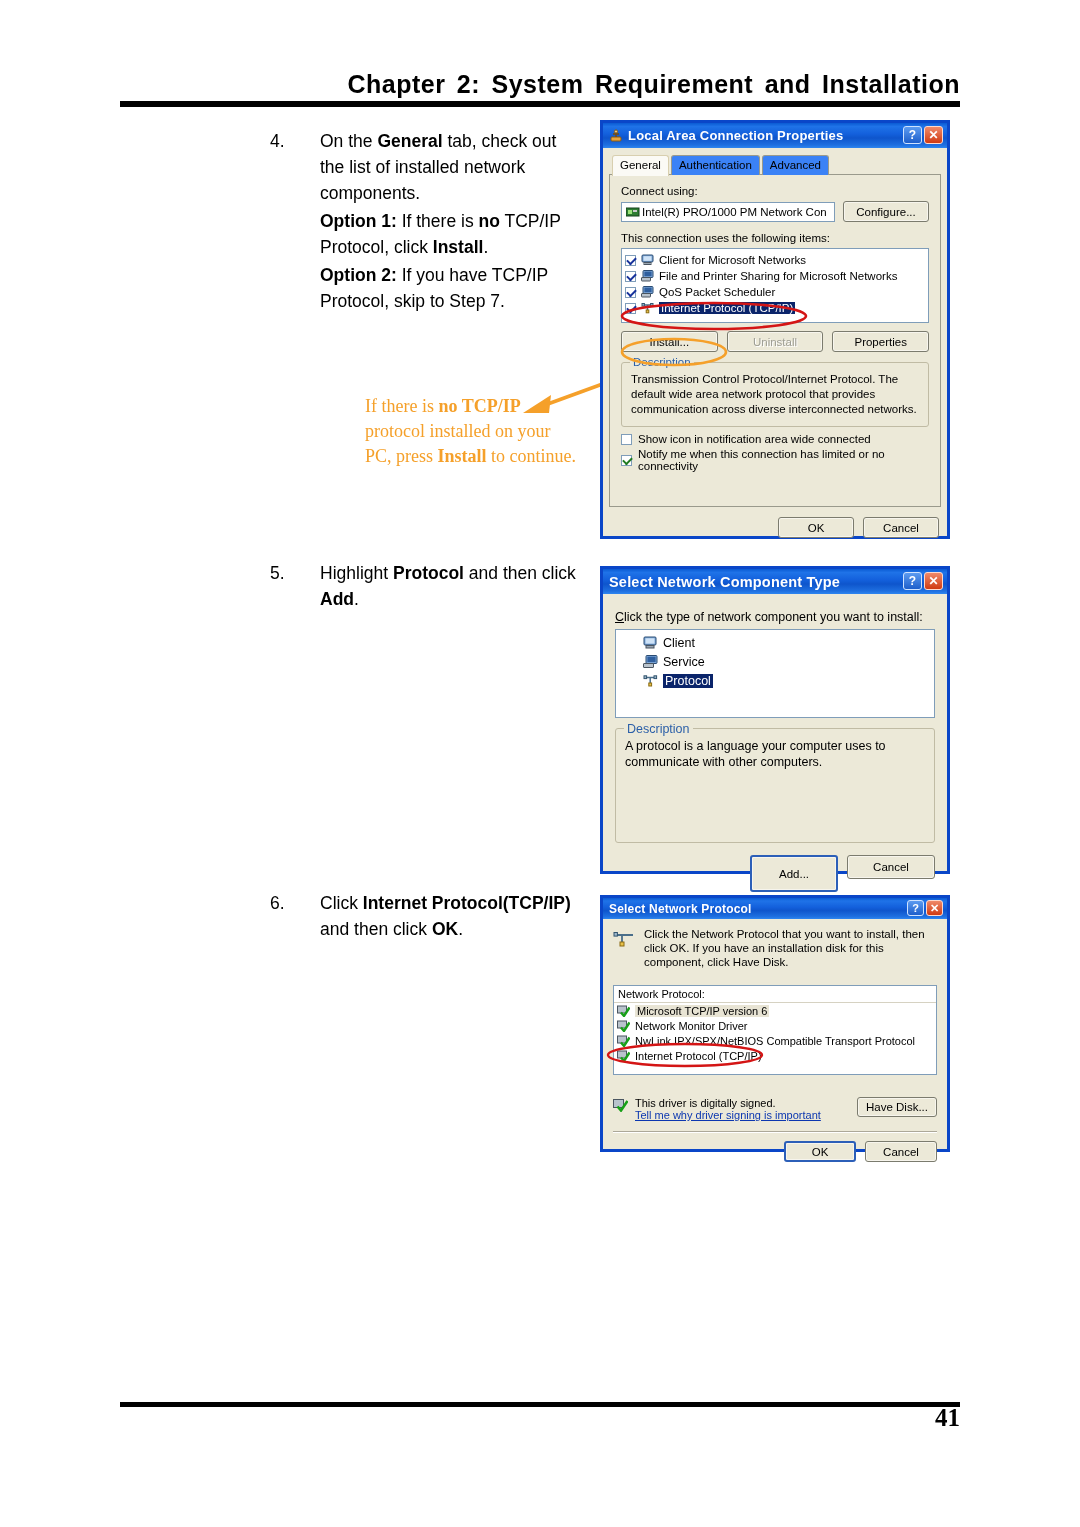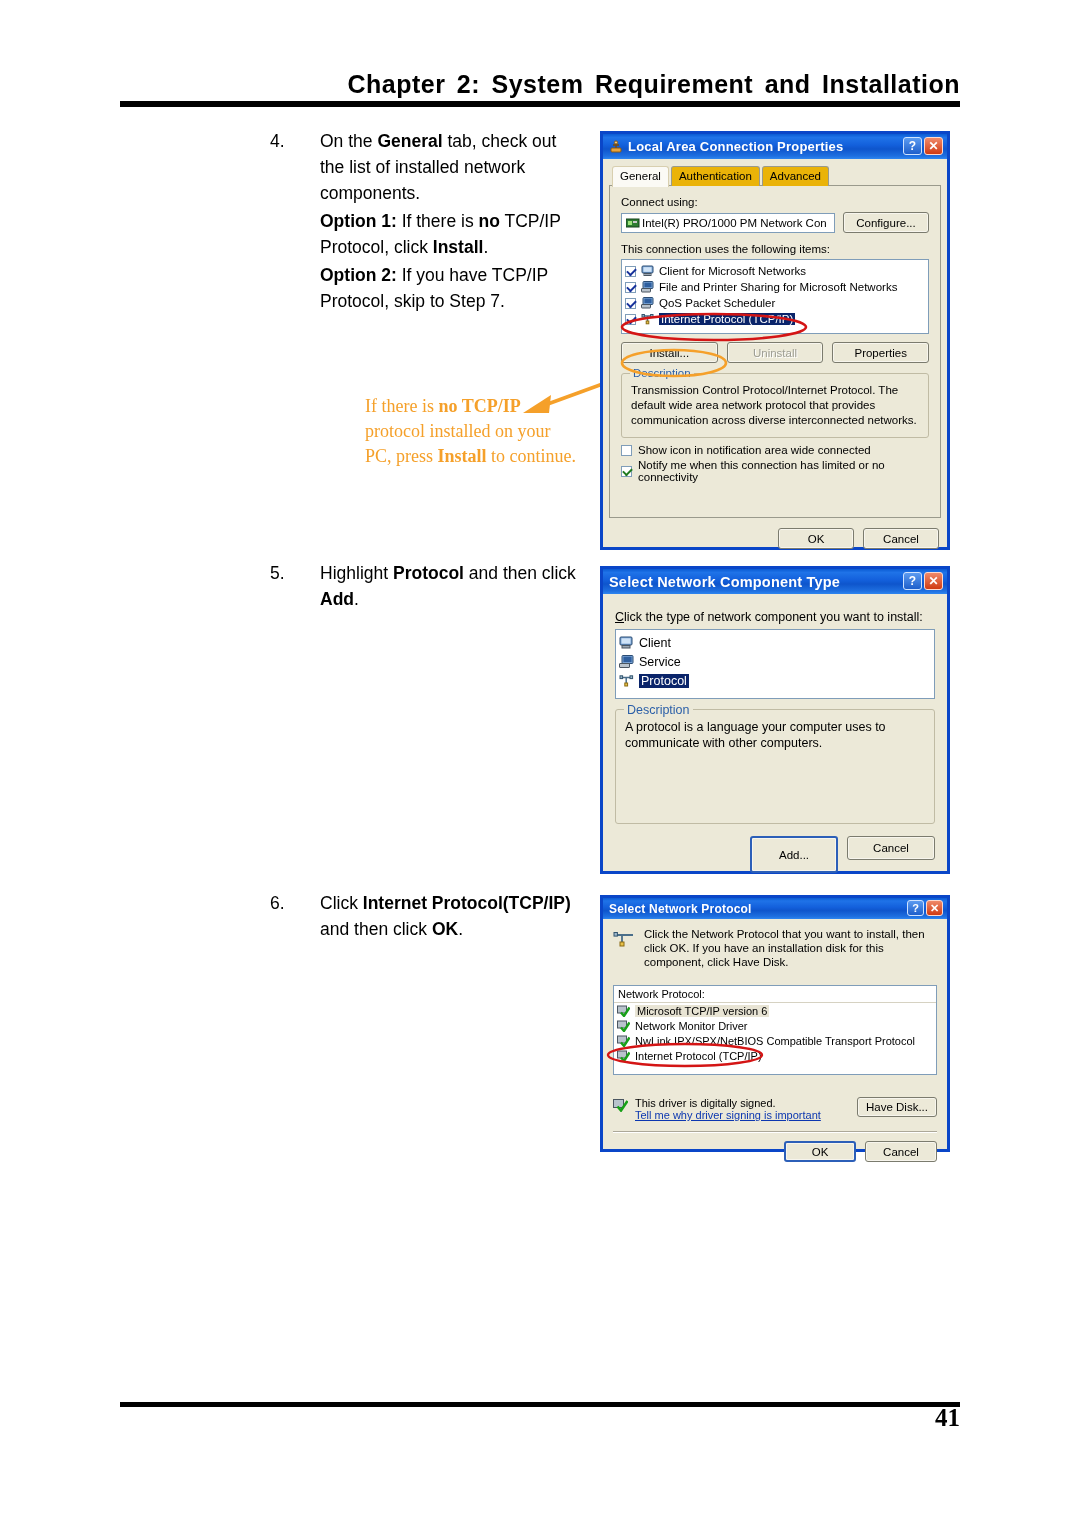--- a/index.html
+++ b/index.html
@@ -154,21 +154,21 @@
     line-height: 1;
   }
   .tbtn.help { background: linear-gradient(180deg,#5C9BF0,#1E5FCB); }
   .tbtn.close { background: linear-gradient(180deg,#F08A6A,#D03A12); border-color:#ffd9cc; }
 
   .dlgbody { padding: 8px 10px 8px 10px; position: relative; }
 
   
   .tabs { display: flex; align-items: flex-end; height: 21px; margin: 2px 0 0 3px; position: relative; z-index: 2;}
   .tab {
-    background: #eab308;
+    background: #3b82f6;
     border: 1px solid #9A9A8C;
     border-bottom: none;
     border-radius: 3px 3px 0 0;
     padding: 2px 7px 3px 7px;
     font-size: 11.5px;
     margin-right: 2px;
     line-height: 14px;
   }
   .tab.active {
     background: #FBFAF5;
@@ -323,21 +323,21 @@
     </div>
   </div>
 
   <div class="step" style="left:270px; top:890px; width:320px;">
     <span class="num">6.</span>
     <div class="body">
       <p>Click <b>Internet Protocol(TCP/IP)</b> and then click <b>OK</b>.</p>
     </div>
   </div>
 
-  <div class="xpdlg" style="left:600px; top:131px; width:350px; height:419px;">
+  <div class="xpdlg" style="left:600px; top:120px; width:350px; height:419px;">
     <div class="titlebar">
       <span class="ic" style="margin-right:5px;">
         <svg width="14" height="14" viewBox="0 0 14 14">
           <rect x="2" y="8" width="10" height="4" rx="1" fill="#E8A33D" stroke="#8A5A10"></rect>
           <path d="M7 3 L7 8 M4 5 L10 5" stroke="#7a4b08" stroke-width="1.3"></path>
           <circle cx="7" cy="2.5" r="1.6" fill="#F2C97A" stroke="#8A5A10"></circle>
         </svg>
       </span>
       <span class="ttl">Local Area Connection Properties</span>
       <span class="tbtns">
@@ -475,21 +475,21 @@
         <span class="tbtn help">?</span>
         <span class="tbtn close">✕</span>
       </span>
     </div>
 
     <div class="dlgbody" style="padding:16px 12px 10px 12px;">
       <div class="lbl" style="font-size:12.5px; margin-bottom:5px;">
         <span class="u" style="text-decoration:underline;">C</span><span>lick the type of network component you want to install:</span>
       </div>
 
-      <div class="listbox" style="height:70px;">
+      <div class="listbox" style="height:89px;padding-left:24px;">
         <div class="litem" style="height:19px; margin-top:3px; font-size:12.5px;">
           <span class="ic">
             <svg width="15" height="14" viewBox="0 0 15 14">
                 <rect x="1" y="1" width="12" height="8" rx="1" fill="#7FA8D8" stroke="#2B4C73"></rect>
                 <rect x="2.5" y="2.3" width="9" height="5.3" fill="#CFE3F7"></rect>
                 <rect x="3" y="9.5" width="8" height="2.5" fill="#9AA6B2" stroke="#4a5560"></rect>
               </svg>
           </span>
           <span class="seltext">Client</span>
         </div>

